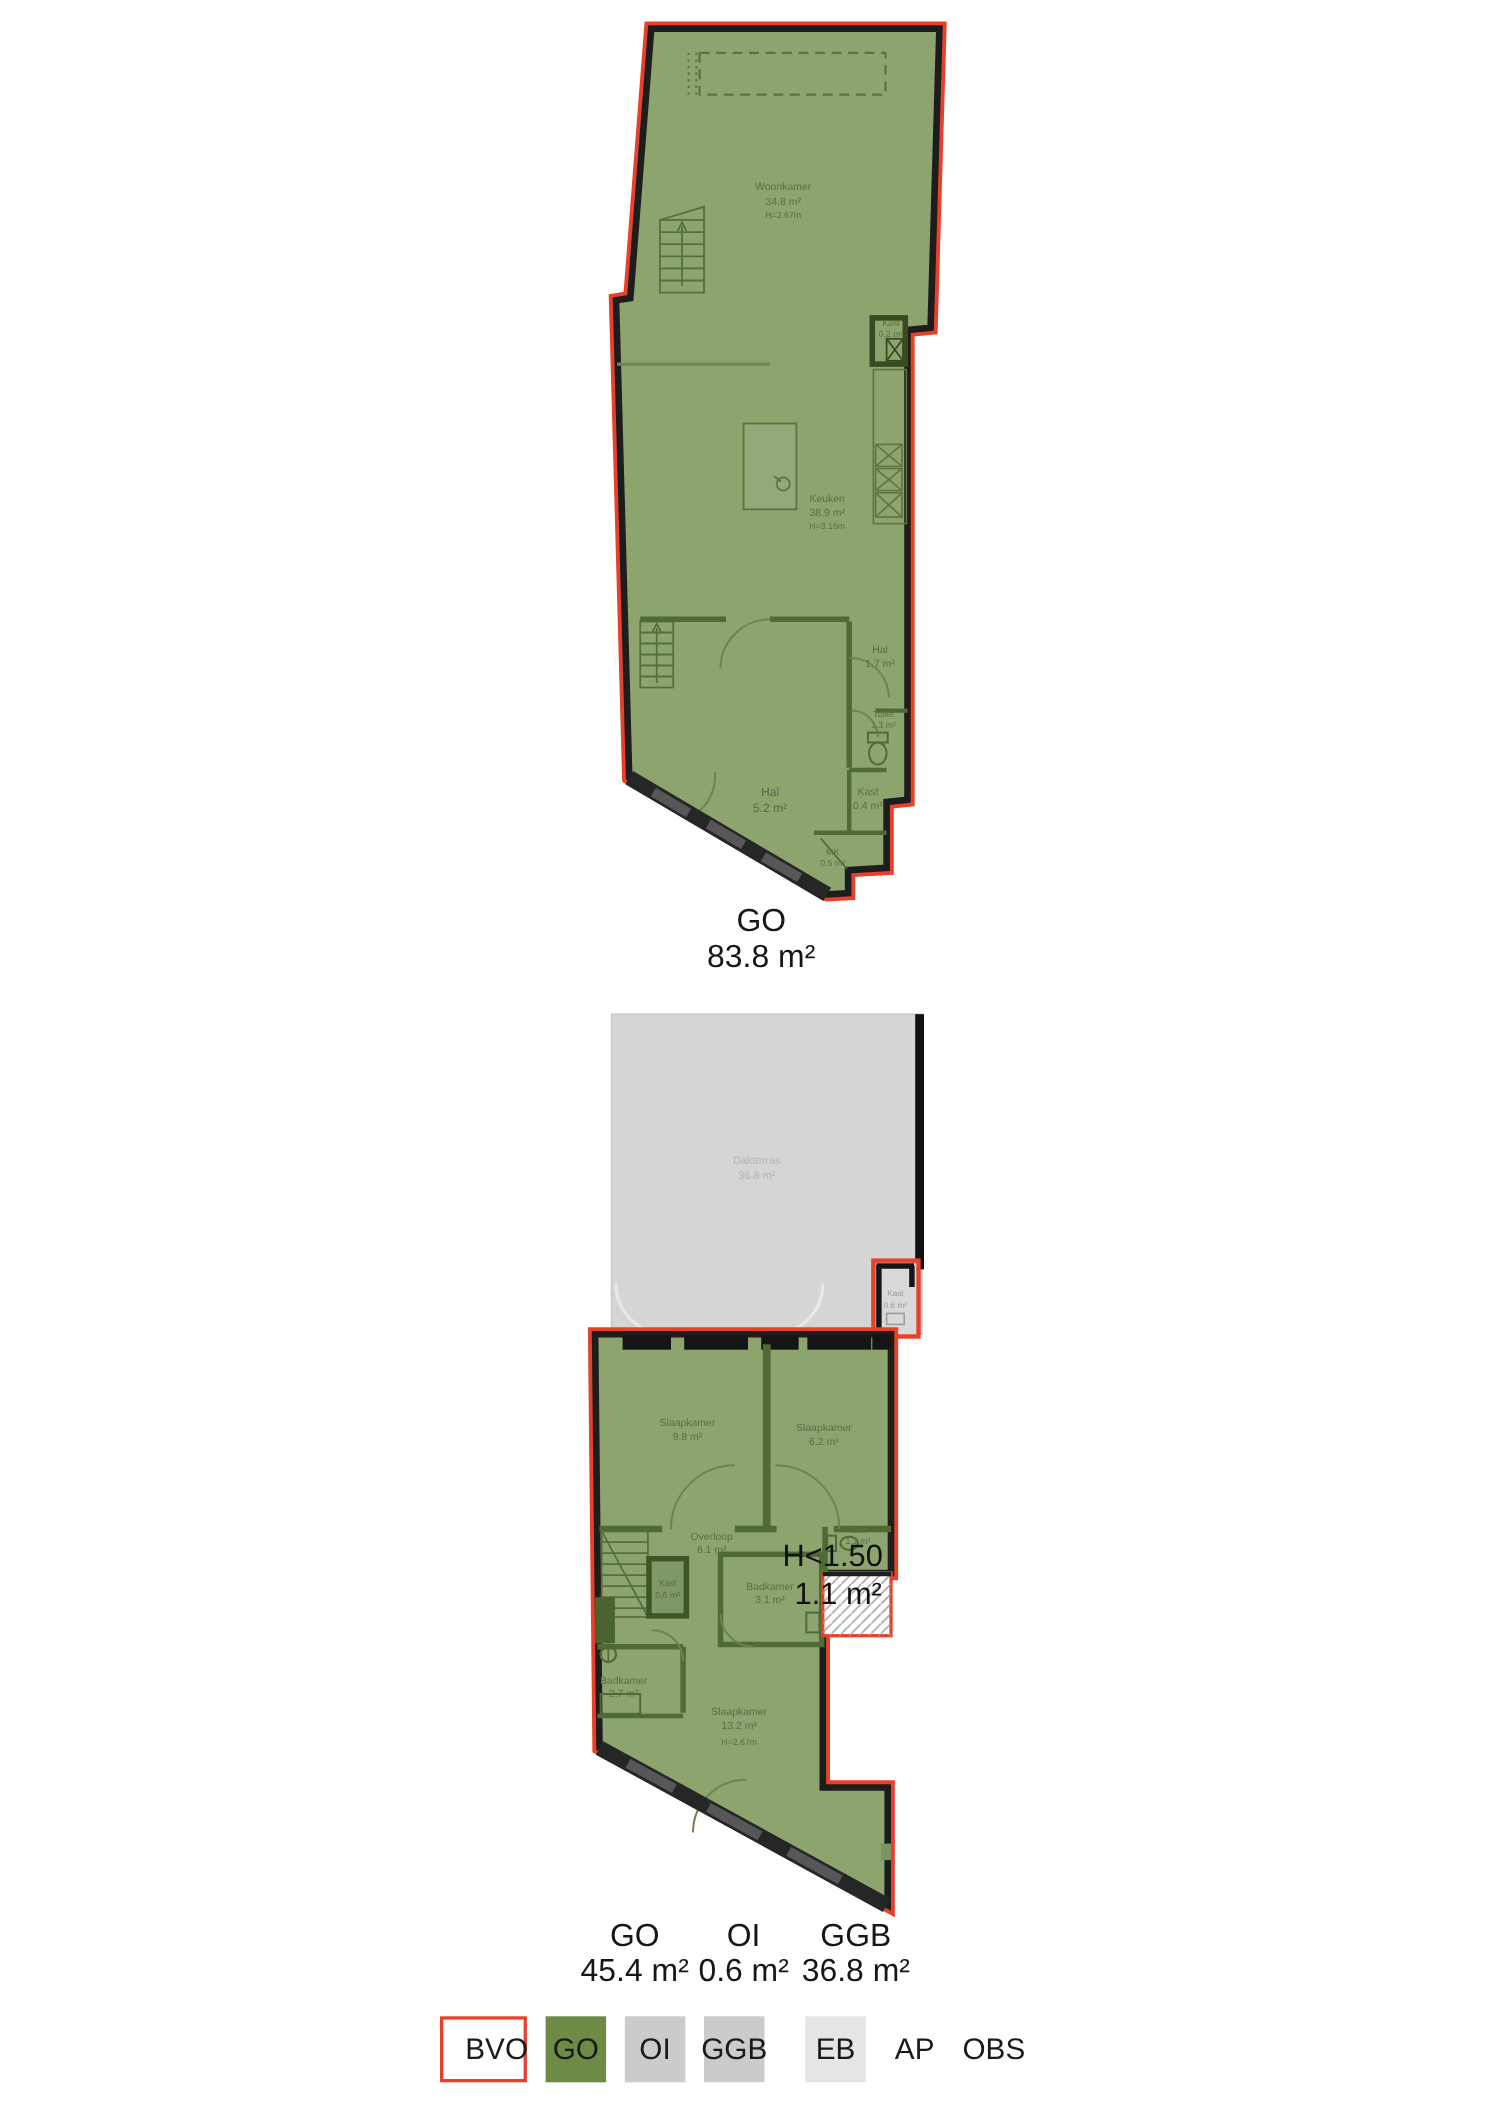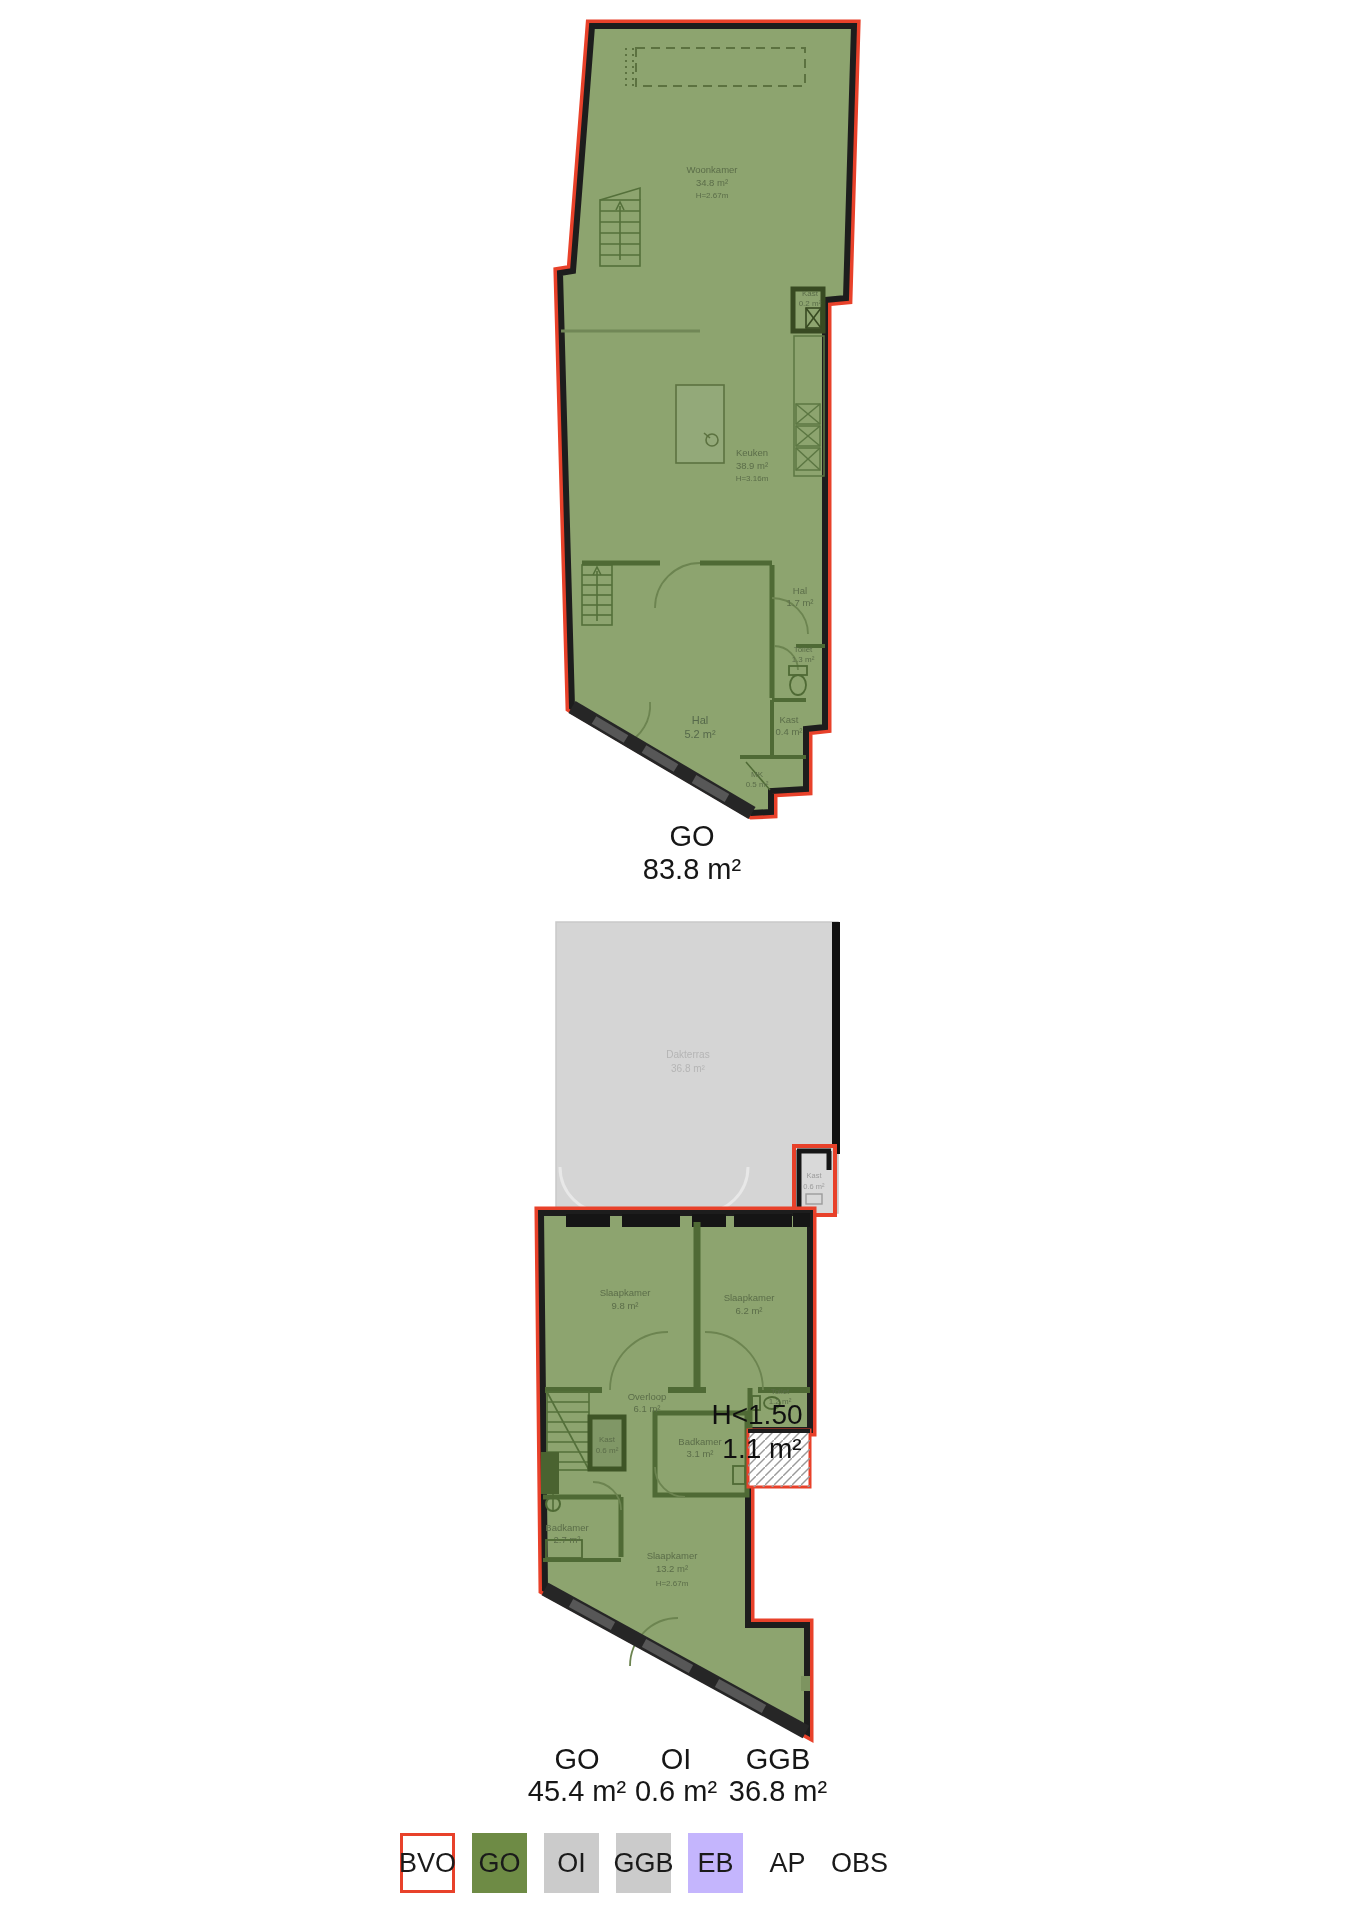--- a/index.html
+++ b/index.html
@@ -10,21 +10,21 @@
   .rl   {fill:#5b6d49;text-anchor:middle;font-size:9.5px;}
   .rl-s {fill:#5b6d49;text-anchor:middle;font-size:8px;}
   .rl-l {fill:#55684a;text-anchor:middle;font-size:11px;}
   .grey {fill:#b5b5b5;text-anchor:middle;font-size:10px;}
   .greyk{fill:#9c9c9c;text-anchor:middle;font-size:7.5px;}
   .big  {fill:#161616;text-anchor:middle;font-size:29px;}
   .bigh {fill:#101010;text-anchor:middle;font-size:28px;}
   .legend{position:absolute;top:1833px;left:400px;display:flex;gap:17px;
           font-size:27px;color:#1a1a1a;}
   .legend-box{width:55px;height:60px;display:flex;align-items:center;justify-content:center;}
-  .legend-box.bordered{border:3px solid #e8412a;width:49px;height:54px;}
+  .legend-box.bordered{border:3px solid #e8412a;width:49px;height:54px;padding-left:24px;}
   .legend-plain{width:55px;height:60px;display:flex;align-items:center;justify-content:center;}
 </style>
 </head>
 <body>
 
 <div class="page">
 
 <svg width="1358" height="1920" viewBox="0 0 1358 1920">
   <defs>
     <pattern id="hatch" width="9" height="9" patternUnits="userSpaceOnUse">
@@ -301,18 +301,18 @@
     <text class="big" x="778" y="1769">GGB</text>
     <text class="big" x="778" y="1801">36.8 m²</text>
   </g>
 </svg>
 
 <div class="legend">
   <div class="legend-box bordered" style="background: rgb(255, 255, 255);">BVO</div>
   <div class="legend-box" style="background: rgb(110, 139, 69);">GO</div>
   <div class="legend-box" style="background: rgb(203, 203, 203);">OI</div>
   <div class="legend-box" style="background: rgb(203, 203, 203);">GGB</div>
-  <div class="legend-box" style="background: #c4b5fd;">EB</div>
+  <div class="legend-box" style="background: #e5e5e5; margin-left: 20px;">EB</div>
   <div class="legend-plain">AP</div>
   <div class="legend-plain">OBS</div>
 </div>
 
 </div>
 
 </body></html>

